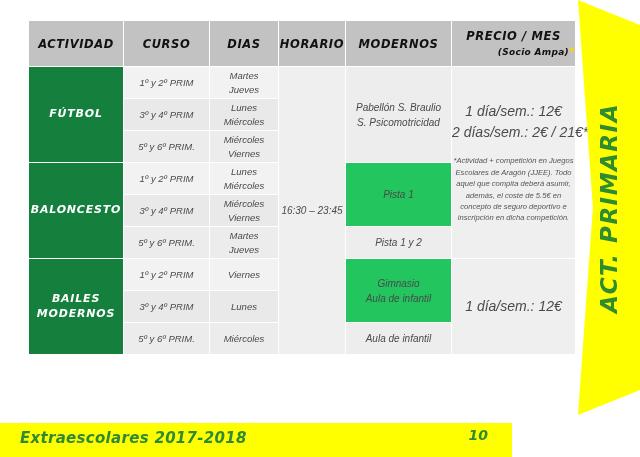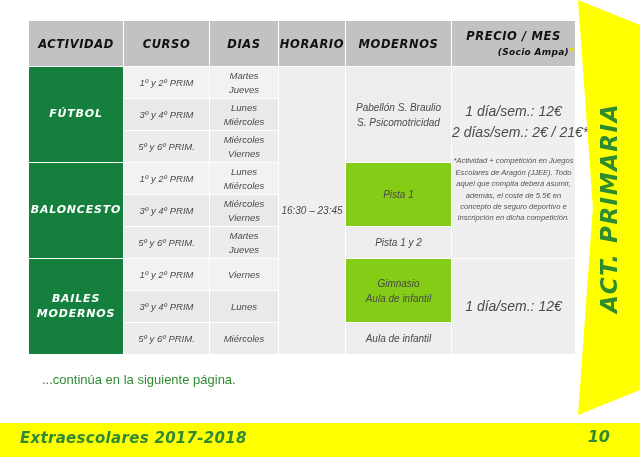--- a/index.html
+++ b/index.html
@@ -99,21 +99,21 @@
     font-size:10px;
     font-style:italic;
   }
   td.espacio{
     background:#ededed;
     color:#4a4a4a;
     font-size:10px;
     font-style:italic;
     line-height:1.5;
   }
-  td.espacio.lite{background:#84cc16;}
+  td.espacio.lite{background:#22c55e;}
   td.precio{
     background:#efefef;
     color:#4a4a4a;
     font-size:10px;
     font-style:italic;
     padding:4px 6px;
     line-height:1.5;
   }
   .price-main{font-size:14px;white-space:nowrap;}
   .price-note{
@@ -129,39 +129,39 @@
     position:absolute;
     left:42px;top:372px;
     color:#2f8b33;
     font-size:13px;
   }
 
   
   .footer{
     position:absolute;
     left:0;bottom:0;
-    width:640px;height:34px;
+    width:512px;height:34px;
     background:#ffff00;
     z-index:4;
   }
   .footer-title{
     position:absolute;
     left:20px;top:6px;
     color:#2f8b33;
     font-size:15px;
     font-weight:bold;
     font-style:italic;
     letter-spacing:0.3px;
     font-family:"DejaVu Sans", sans-serif;
   }
   .footer-page{
     position:absolute;
-    right:30px;top:4px;
+    right:24px;top:4px;
     color:#2f8b33;
-    font-size:16px;
+    font-size:14px;
     font-weight:bold;
     font-style:italic;
     font-family:"DejaVu Sans", sans-serif;
   }
 </style>
 </head>
 <body>
 
 <div id="page">
 
@@ -255,20 +255,19 @@
         </tr>
         <tr>
           <td class="cell dark">5º y 6º PRIM.</td>
           <td class="cell dark">Miércoles</td>
           <td class="espacio">Aula de infantil</td>
         </tr>
       </tbody>
     </table>
   </div>
 
-  <div class="continues">...continúa en la siguiente página.</div>
 
   <div class="footer">
     <div class="footer-title">Extraescolares 2017-2018</div>
     <div class="footer-page">10</div>
   </div>
 
 </div>
 
 </body></html>

